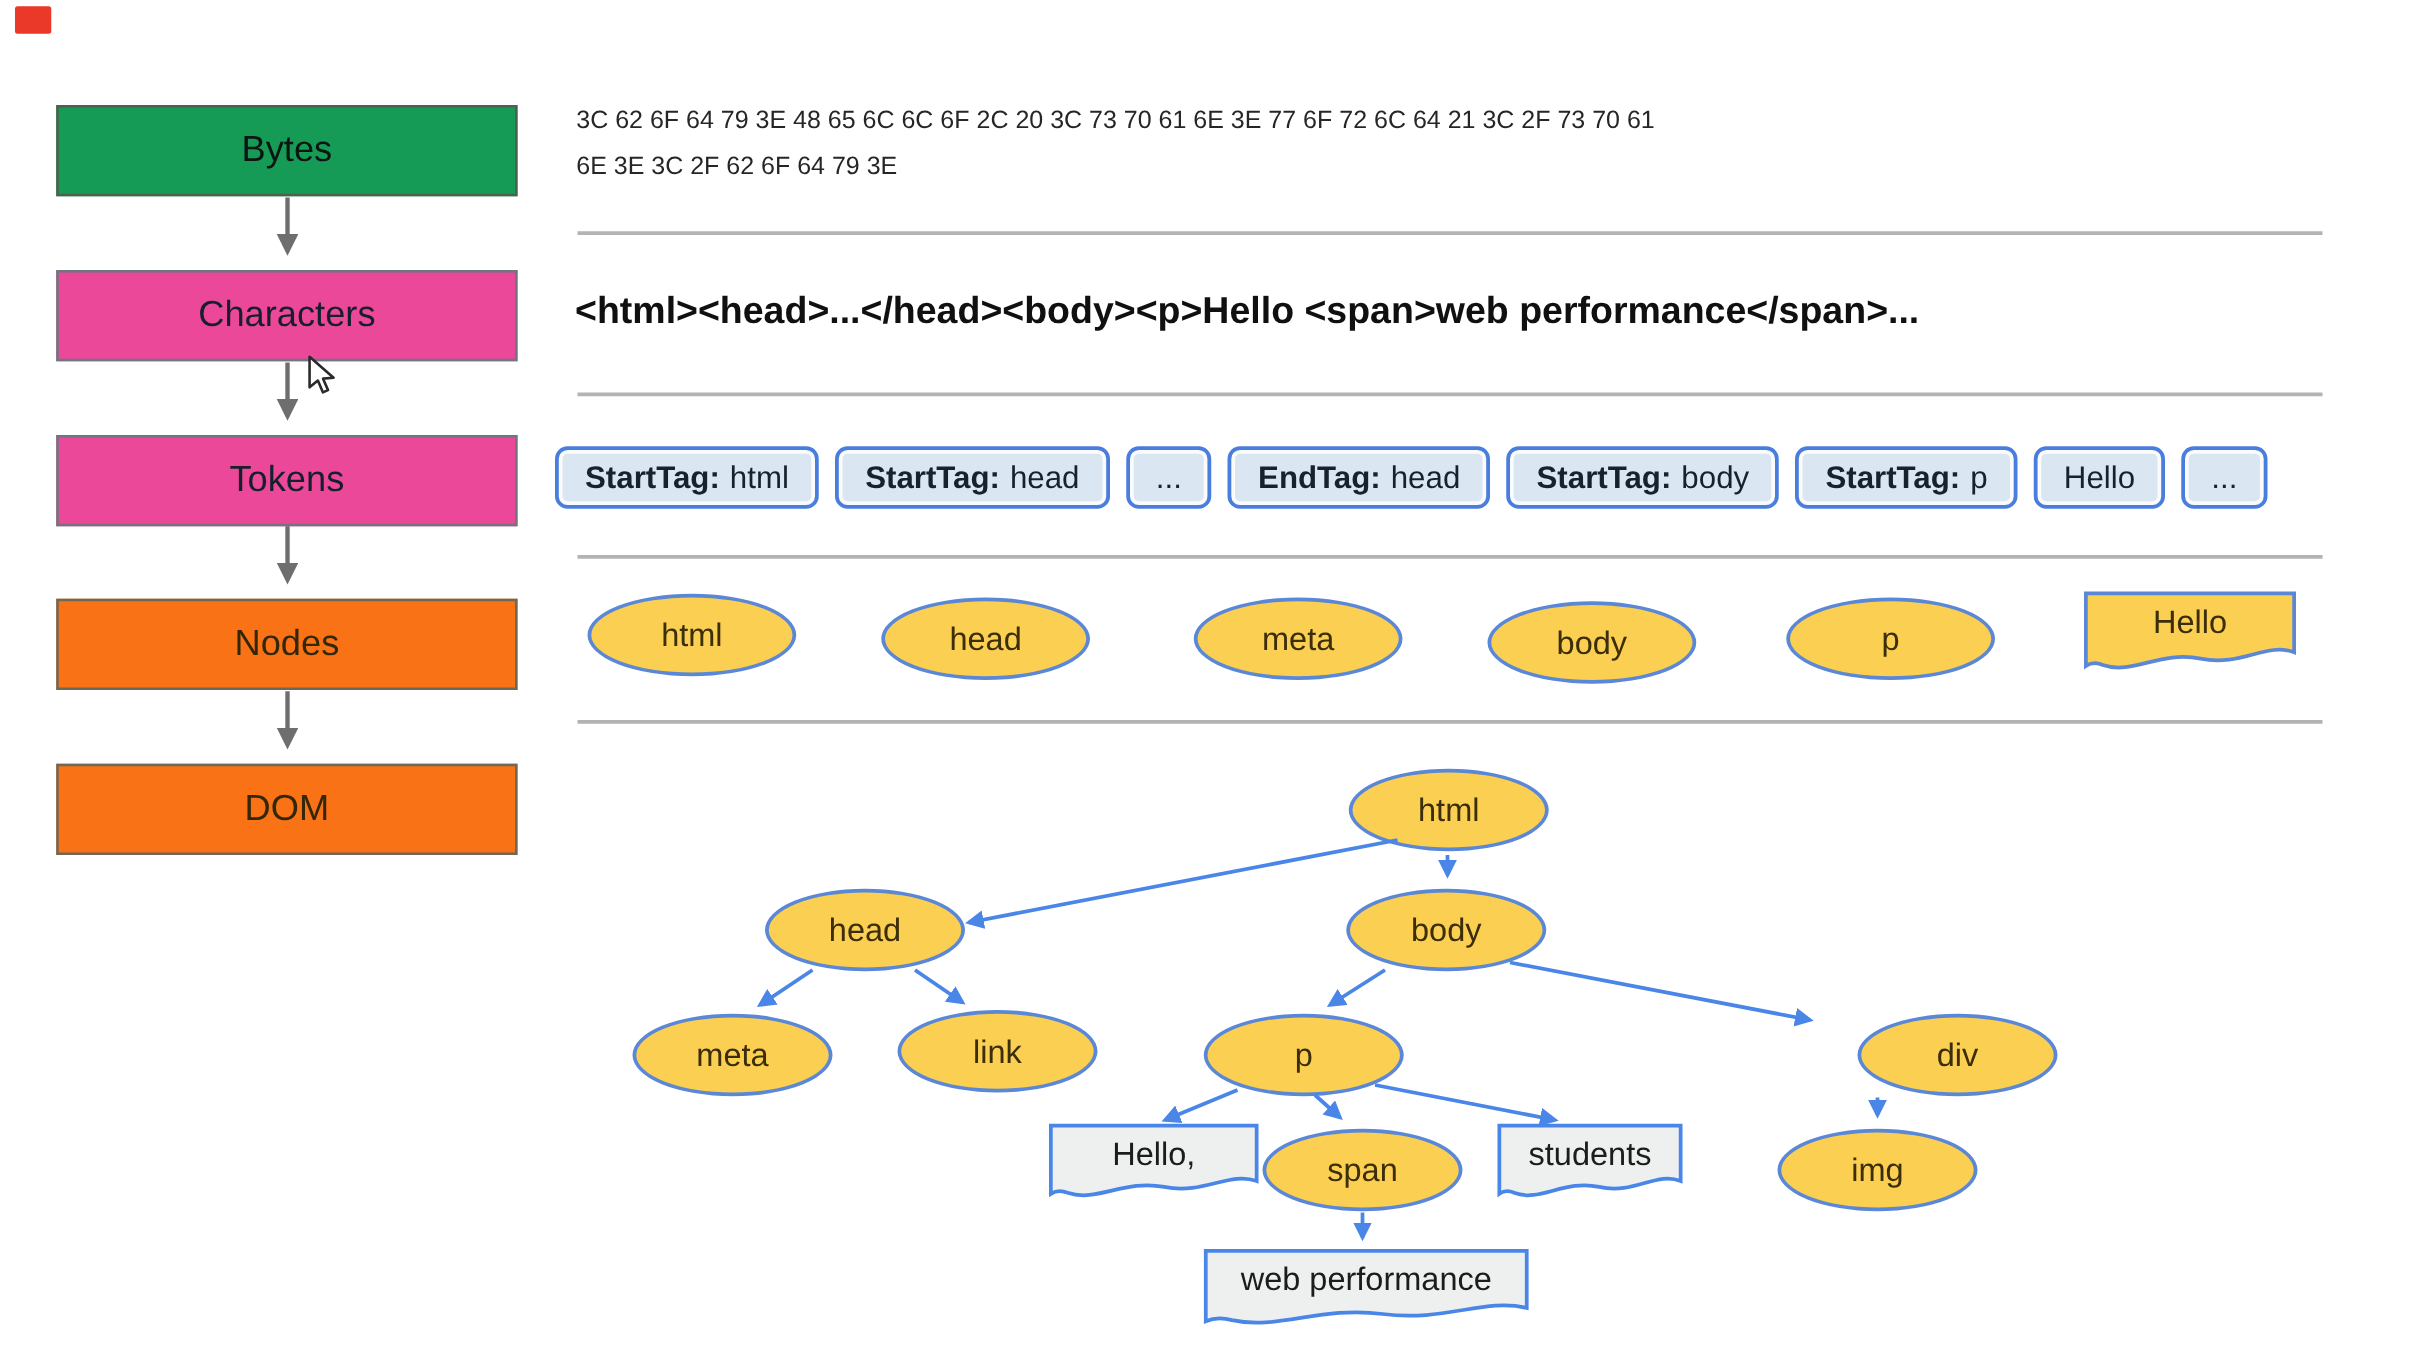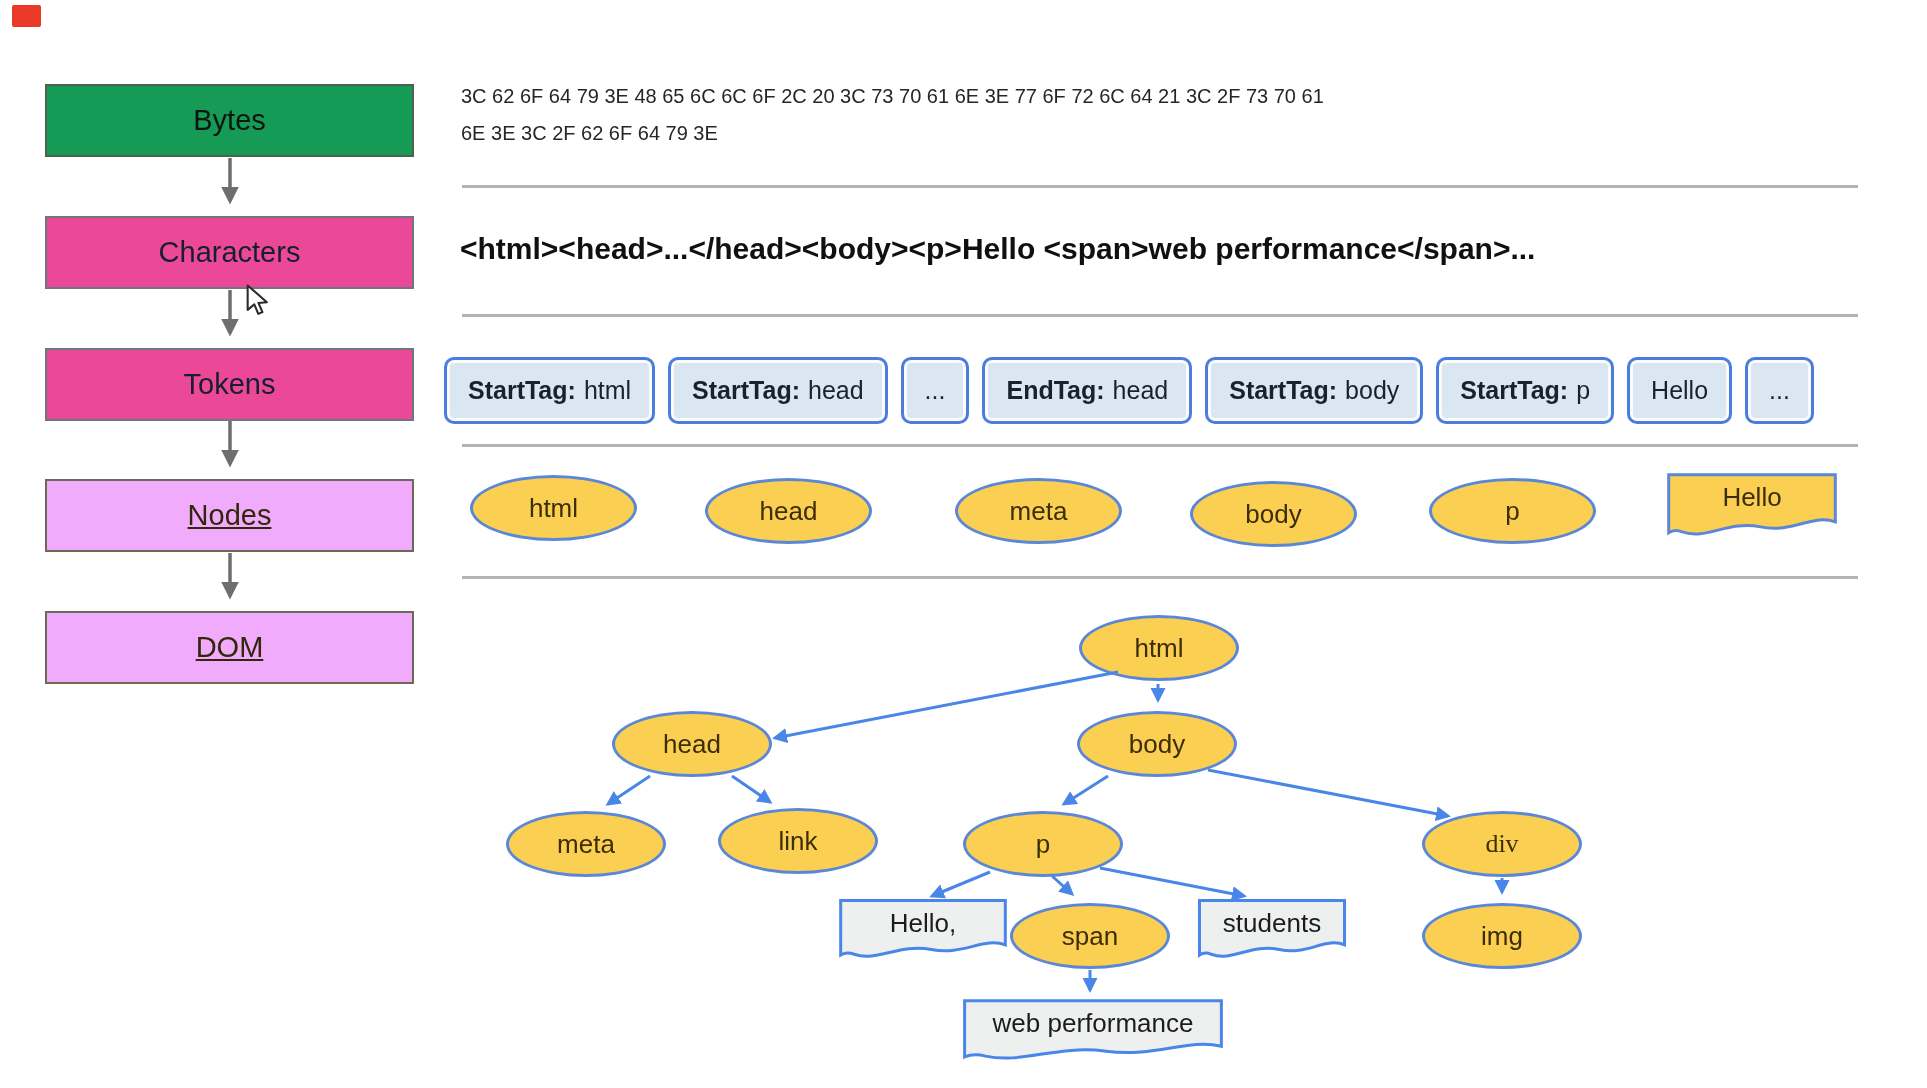--- a/index.html
+++ b/index.html
@@ -10,21 +10,21 @@
   }
   
   .stage-box{
     position:absolute;left:45px;width:369px;height:73px;
     box-sizing:border-box;border:2px solid #f9a8d4;
     display:flex;align-items:center;justify-content:center;
     font-size:29px;
   }
   .stage-green{background:#169b57;color:#0d1510;border-color:#50604f;}
   .stage-blue{background:#ec4899;color:#16202d;border-color:#6f7680;}
-  .stage-yellow{background:#f0abfc;color:#33270a;border-color:#6e6957;text-decoration:underline;}
+  .stage-yellow{background:#f97316;color:#33270a;border-color:#6e6957;}
   #stage-bytes{top:84px;}
   #stage-characters{top:216px;}
   #stage-tokens{top:348px;}
   #stage-nodes{top:479px;}
   #stage-dom{top:611px;}
 
   .red-marker{
     position:absolute;left:12px;top:5px;width:29px;height:22px;
     background:#ea3829;border-radius:2px;
   }
@@ -41,21 +41,21 @@
     position:absolute;left:461px;top:78px;width:1360px;
     font-size:20px;line-height:37px;color:#262626;white-space:pre-line;
   }
   .chars-text{
     position:absolute;left:460px;top:232px;width:1380px;
     font-size:30px;font-weight:bold;color:#101010;white-space:nowrap;
   }
 
   
   .token-row{
-    position:absolute;left:444px;top:357px;height:67px;
+    position:absolute;left:444px;top:357px;height:50px;
     display:flex;gap:13px;align-items:stretch;
   }
   .token{
     box-sizing:border-box;border:3px solid #4a7ede;border-radius:10px;
     background:#dbe6f3;box-shadow:inset 0 0 0 3px #fbfbfb;
     display:flex;align-items:center;padding:0 21px;
     font-size:25px;color:#18222e;white-space:nowrap;
   }
   .tk-label{font-weight:bold;}
   .tk-label:not(:empty){margin-right:8px;}
@@ -74,21 +74,21 @@
   #n-body{left:1190px;top:481px;}
   #n-p{left:1429px;top:478px;}
 
   .trow{width:160px;height:66px;}
   #t-html{left:1079px;top:615px;}
   #t-head{left:612px;top:711px;}
   #t-body{left:1077px;top:711px;}
   #t-meta{left:506px;top:811px;}
   #t-link{left:718px;top:808px;}
   #t-p{left:963px;top:811px;}
-  #t-div{left:1422px;top:811px;font-family:Liberation Serif, serif;}
+  #t-div{left:1486px;top:811px;}
   #t-span{left:1010px;top:903px;}
   #t-img{left:1422px;top:903px;}
 
   
   .doc{position:absolute;z-index:2;}
   .doc svg{position:absolute;left:0;top:0;width:100%;height:100%;overflow:visible;}
   .doc path{fill:#eef0ef;stroke:#4a86e8;stroke-width:3;vector-effect:non-scaling-stroke;}
   .doc.yellow path{fill:#fbcf52;stroke:#5b87d7;}
   .doc .doc-label{
     position:absolute;left:0;right:0;top:9px;text-align:center;

